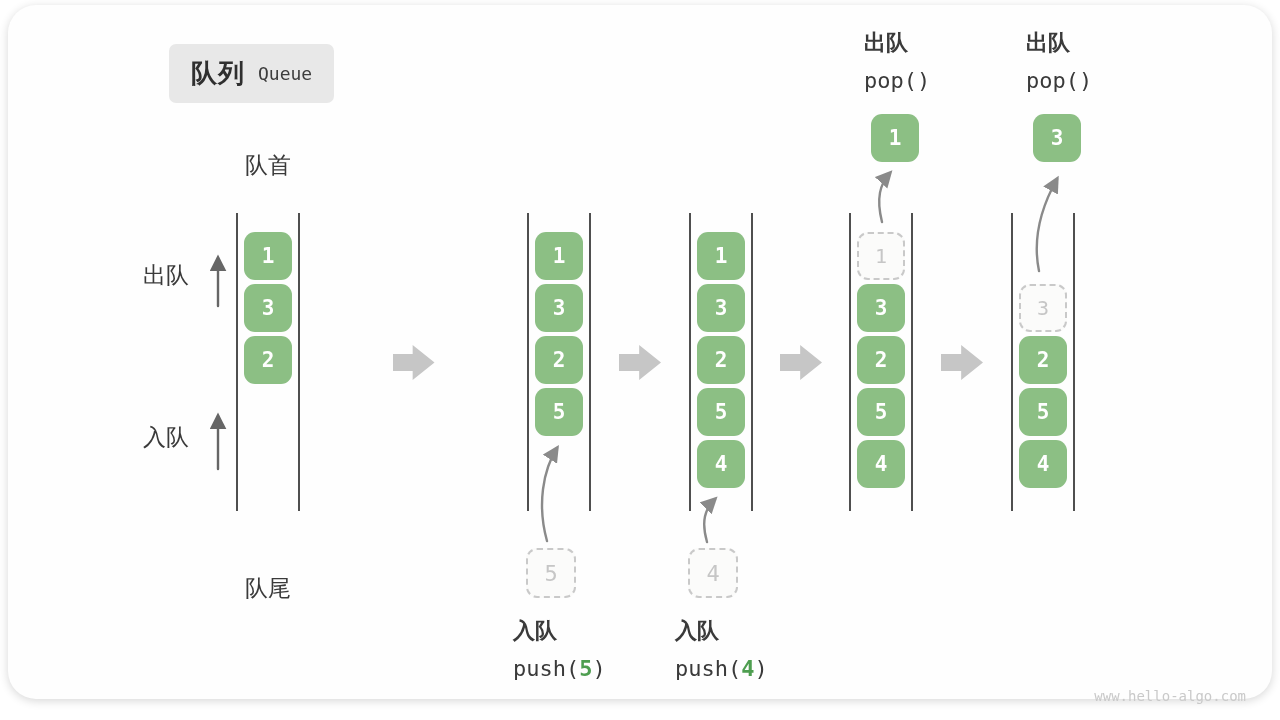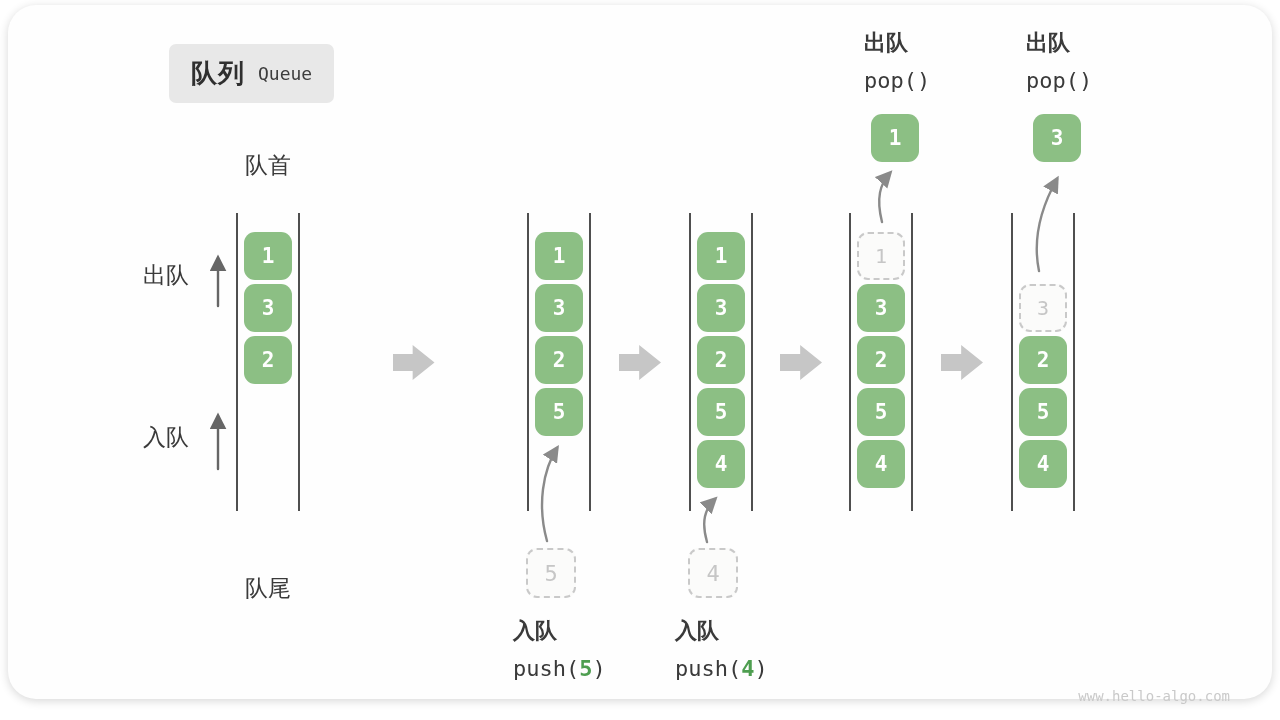--- a/index.html
+++ b/index.html
@@ -63,21 +63,21 @@
     clip-path:polygon(0 26%,48% 26%,48% 0,100% 50%,48% 100%,48% 74%,0 74%);
   }
   .op{position:absolute;white-space:nowrap;}
   .op .op-title{font-size:22px;font-weight:700;color:var(--text);display:block;}
   .op .op-code{
     font-family:"DejaVu Sans Mono",monospace;font-size:22px;color:var(--text);
     display:block;margin-top:10px;
   }
   .op .arg{color:var(--green-dark);font-weight:700;}
   .watermark{
-    position:absolute;right:50px;bottom:16px;
+    position:absolute;right:34px;bottom:16px;
     font-family:"DejaVu Sans Mono",monospace;font-size:14px;color:var(--watermark);
   }
   svg.overlay{position:absolute;left:0;top:0;pointer-events:none;}
 </style>
 </head>
 <body>
 
 <div class="stage">
   <div class="card"></div>
 

